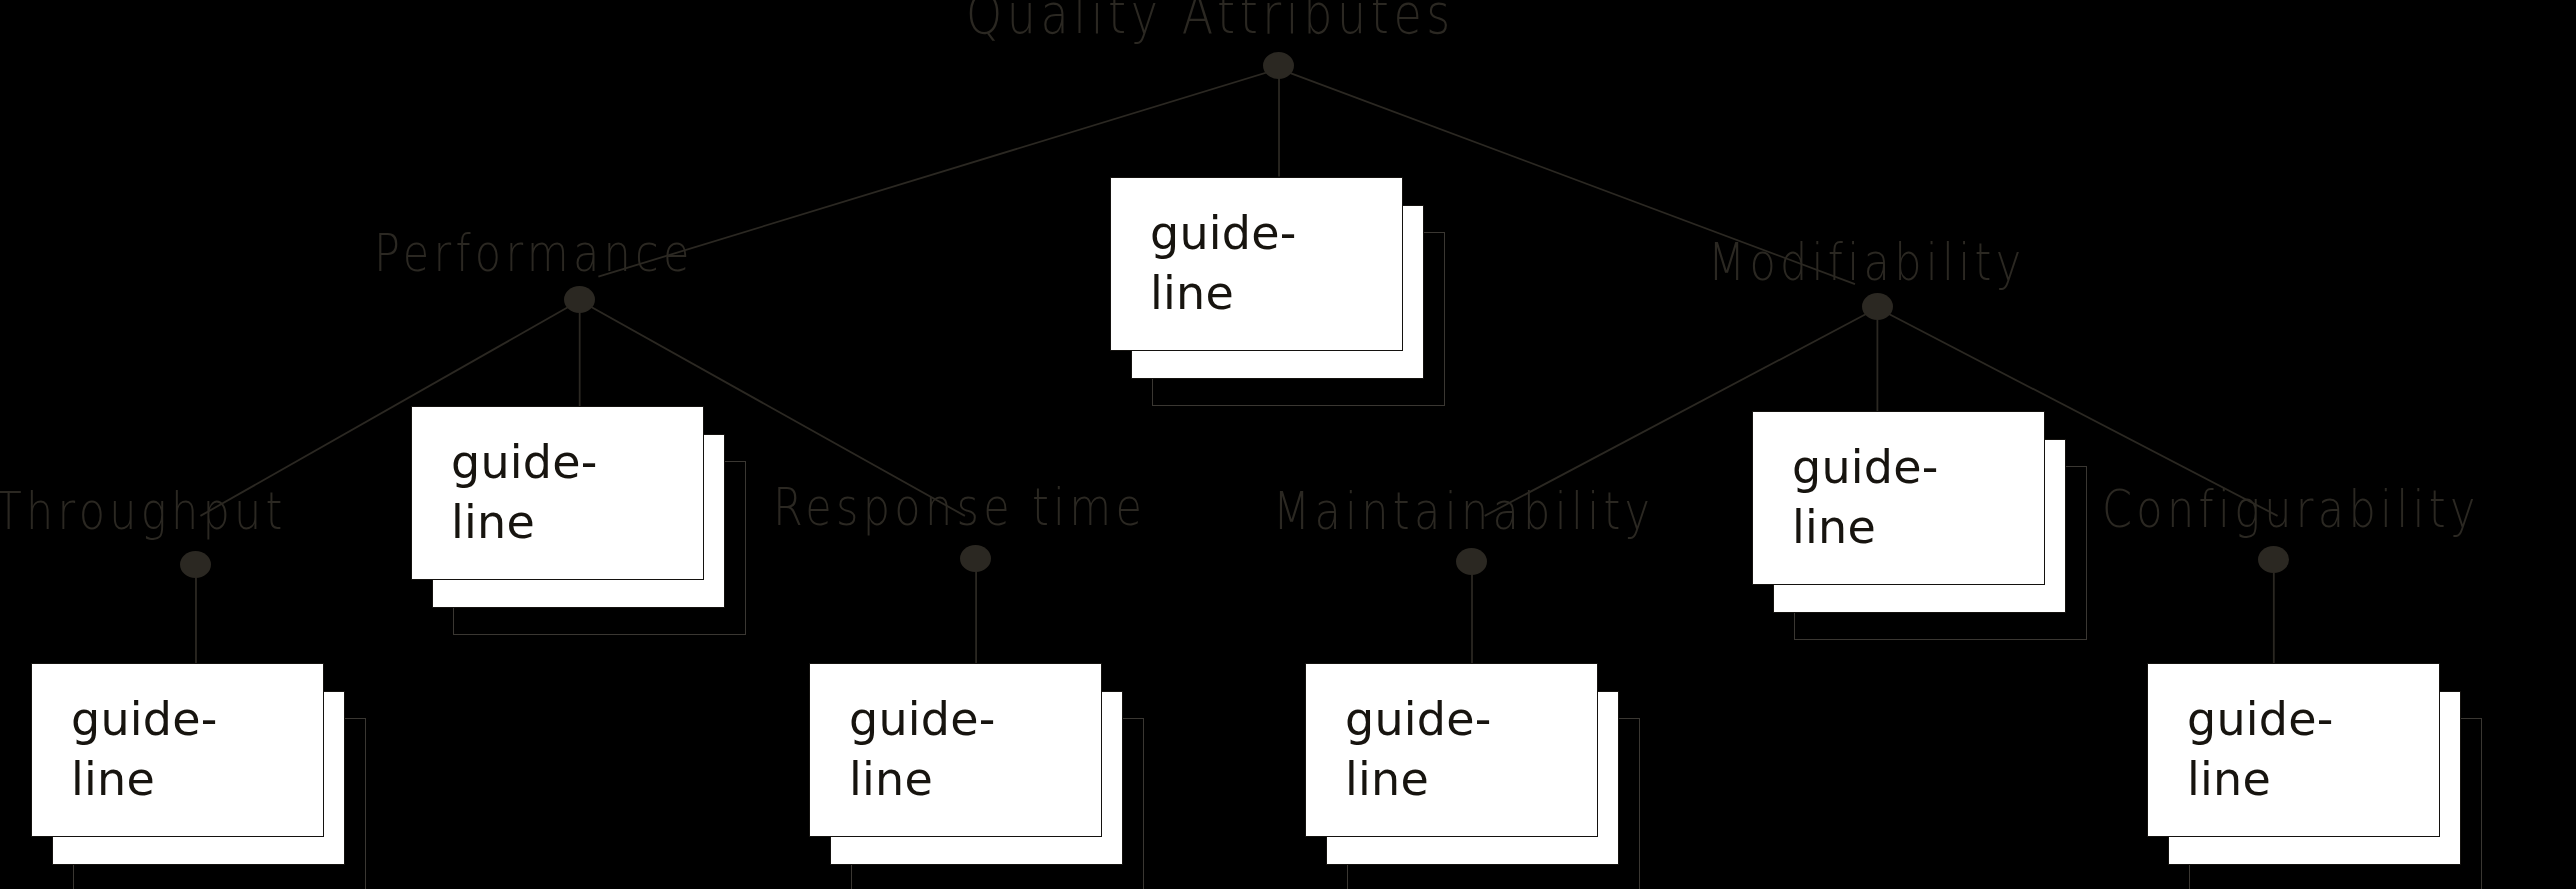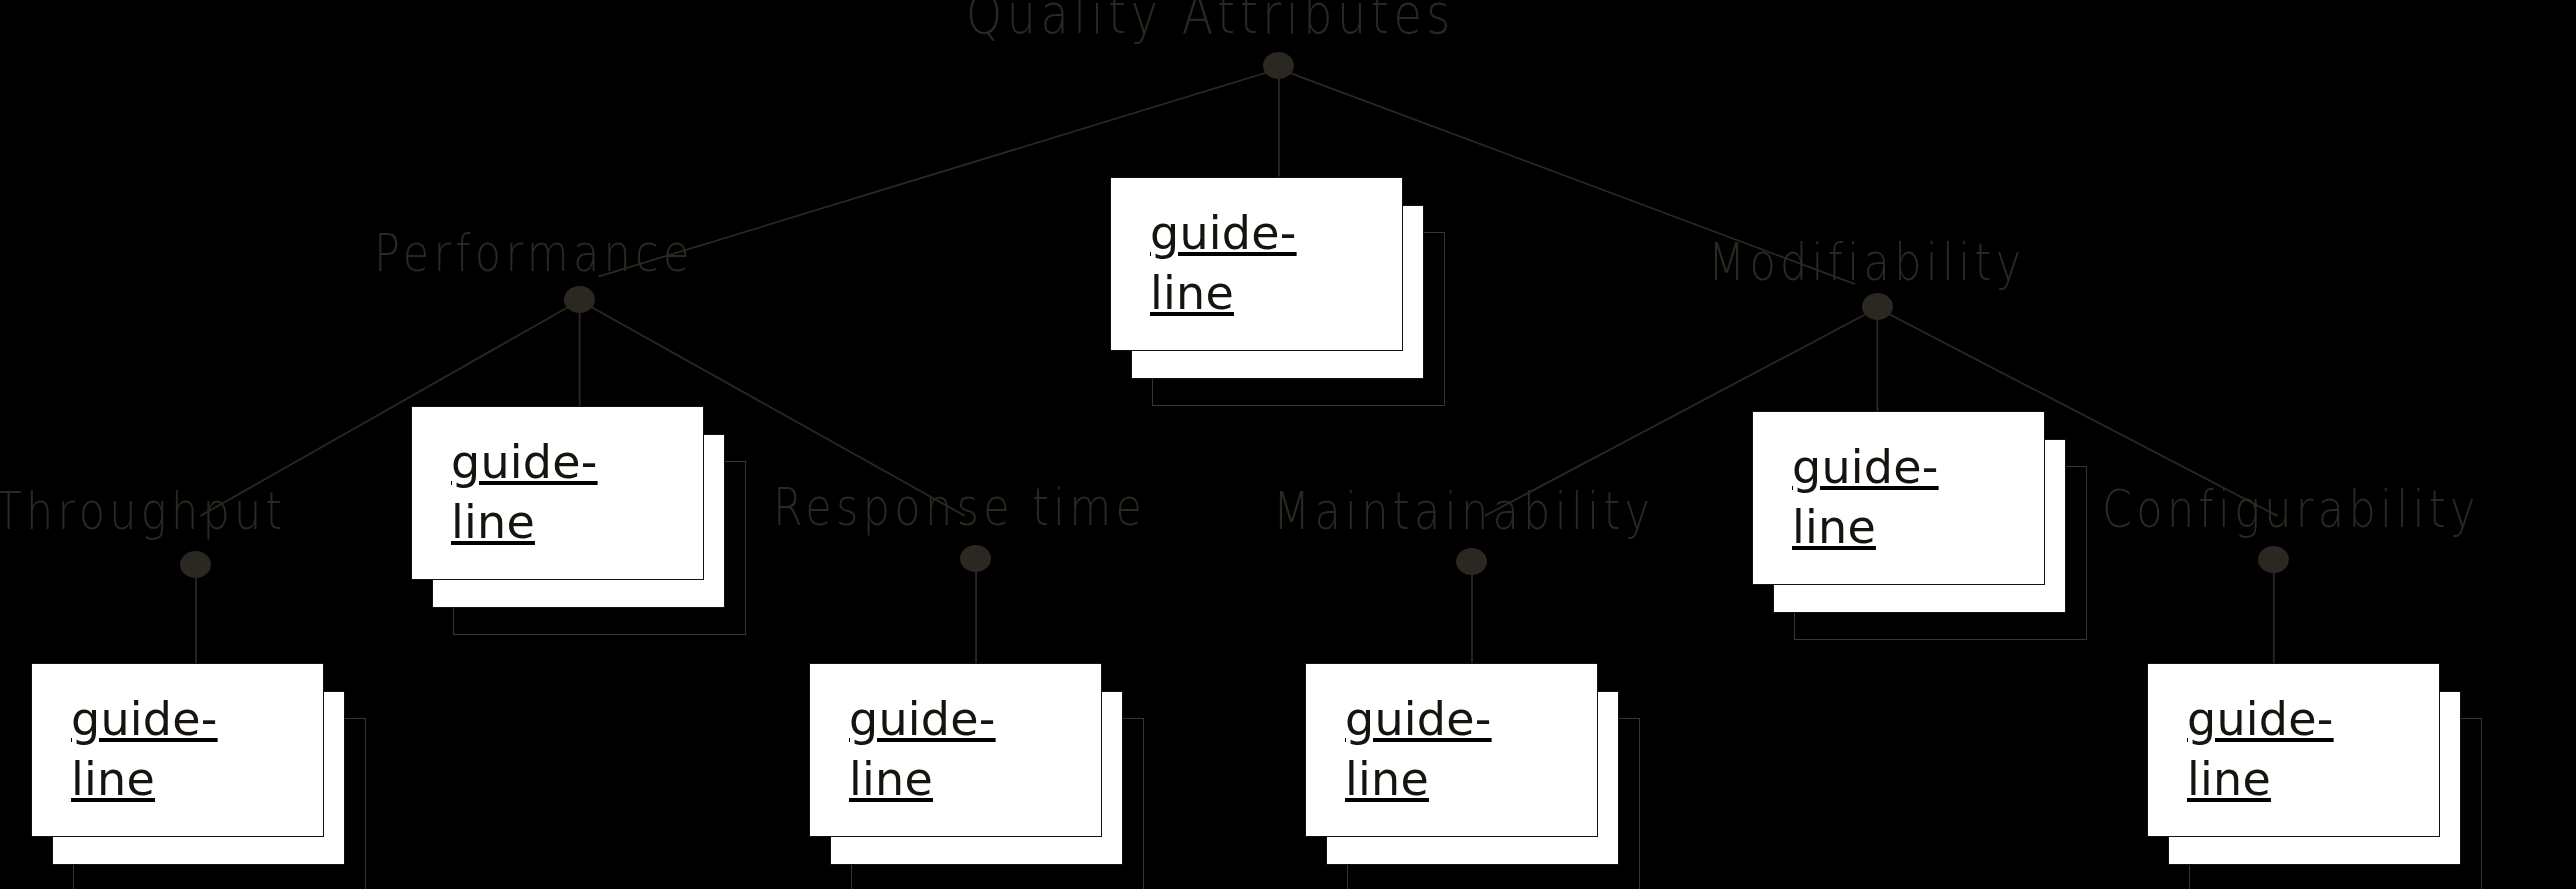--- a/index.html
+++ b/index.html
@@ -48,21 +48,20 @@
     pointer-events: none;
   }
 
   
   .card-stack {
     position: absolute;
   }
   .card {
     position: absolute;
     box-sizing: border-box;
-    text-decoration: underline;
   }
   .card.filled {
     background: #ffffff;
     border: 1.5px solid #14120f;
   }
   .card.outline {
     background: transparent;
     border: 1.5px solid #3a3732;
   }
   .card-front {

